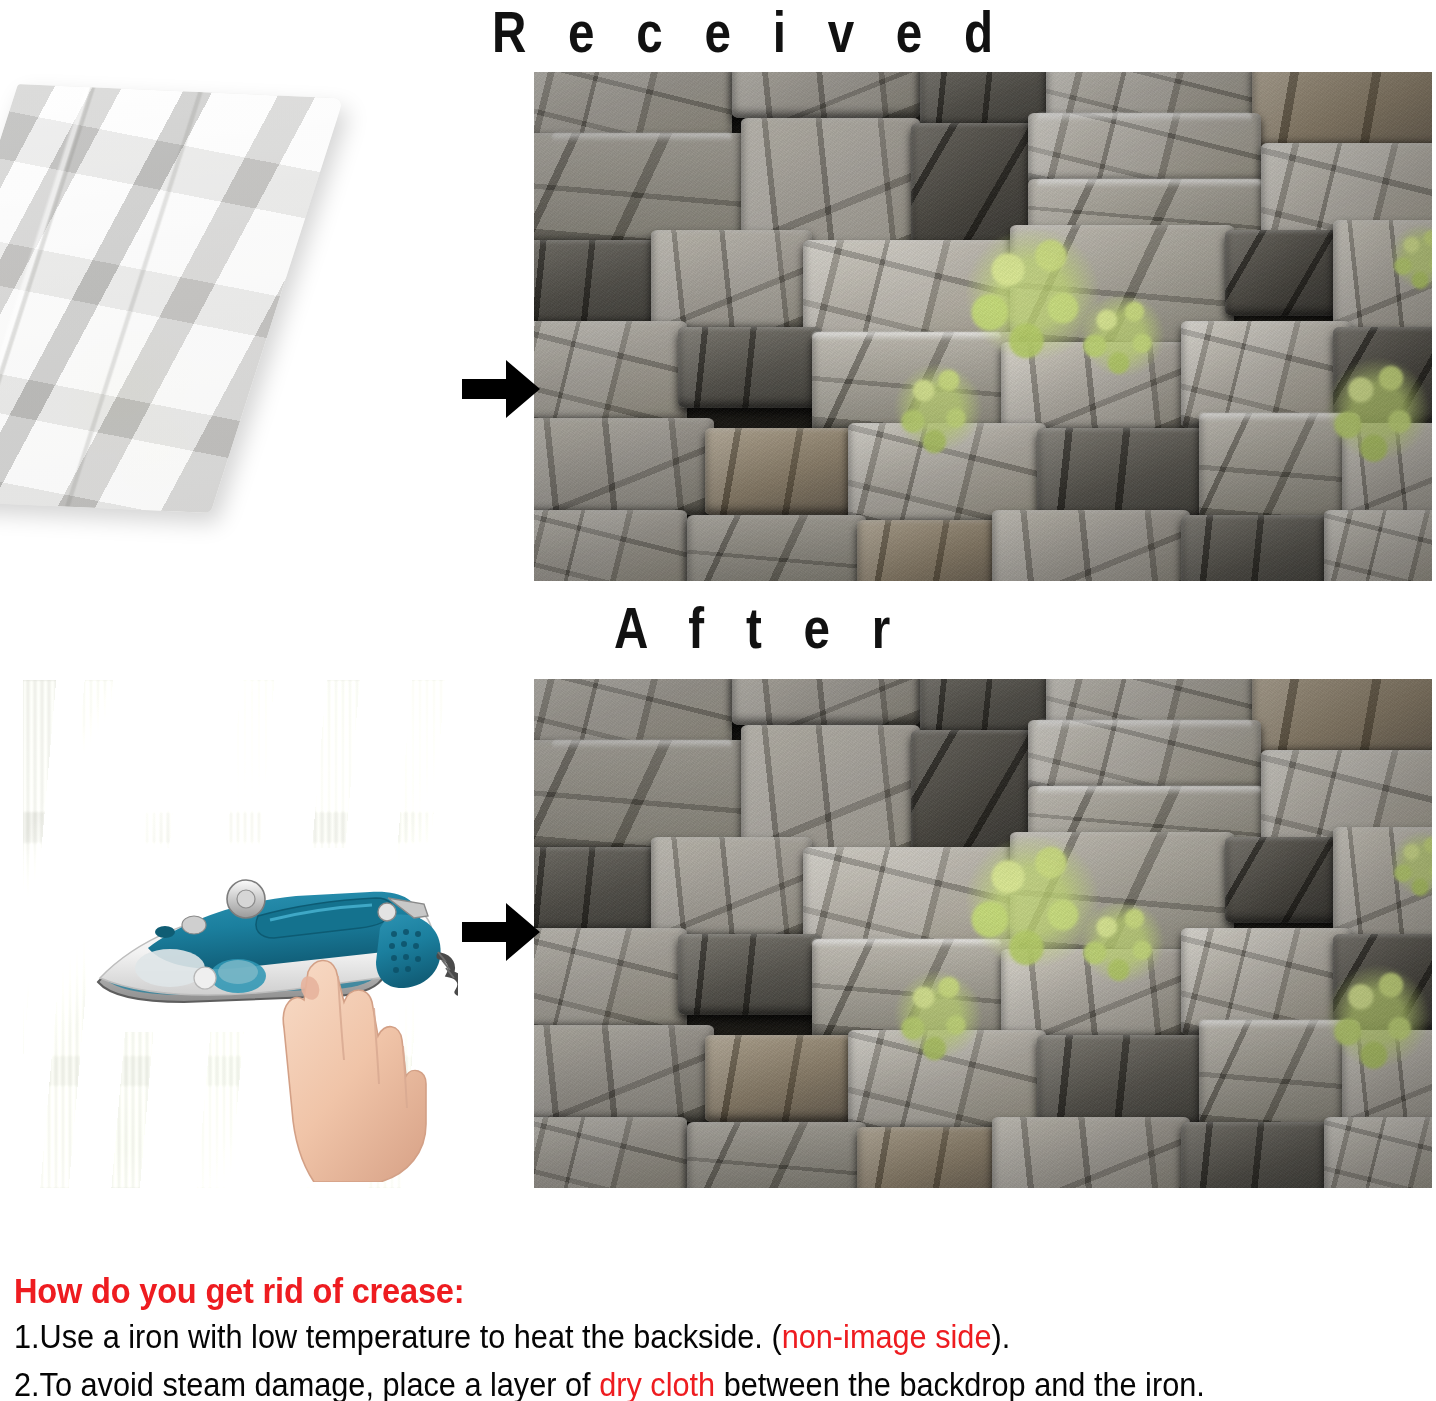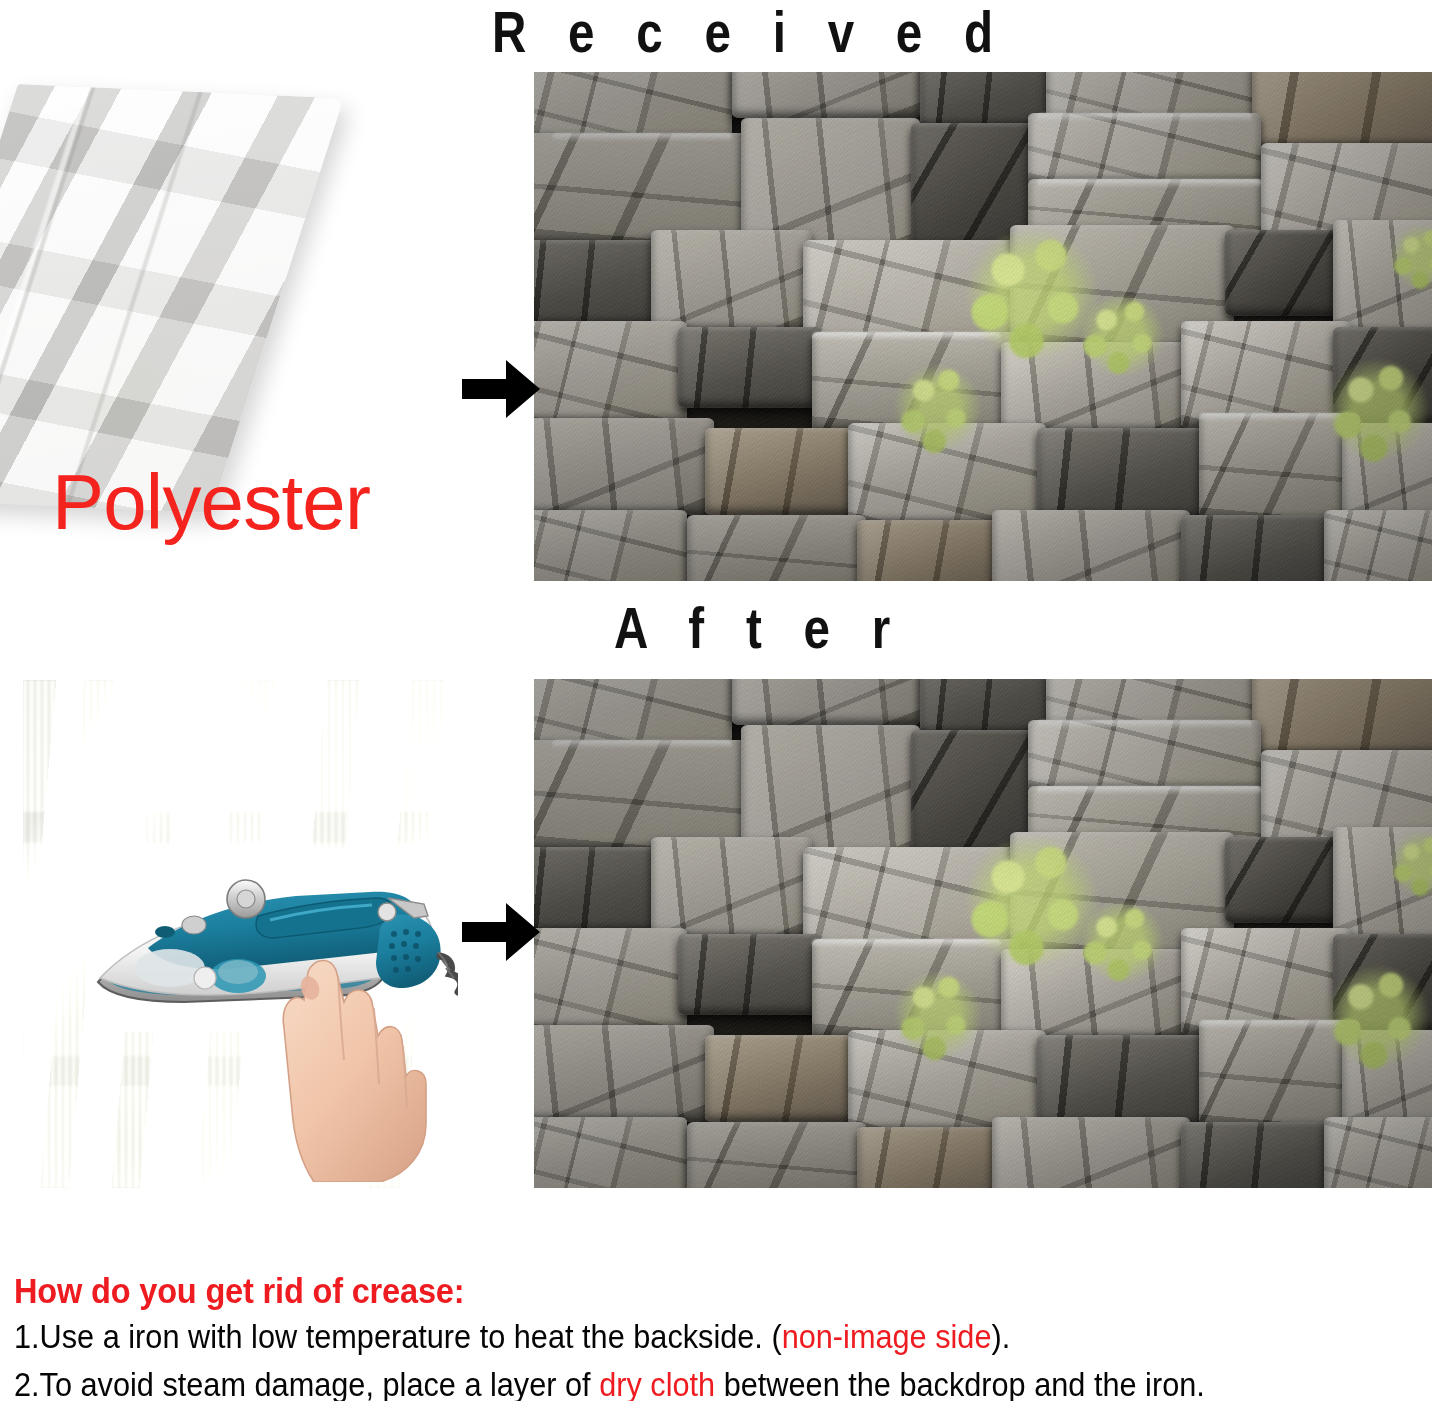--- a/index.html
+++ b/index.html
@@ -216,21 +216,20 @@
 <body>
 
 <div class="stage">
 
   <div class="hdr" id="hdr-received">R e c e i v e d</div>
 
   <div id="fabric-fold">
     <div class="sheet"></div>
   </div>
 
-  <div id="polyester-label">Polyester</div>
 
   <div class="arrow" id="arrow-top">
     <svg width="78" height="58" viewBox="0 0 78 58">
       <path d="M0 19 H44 V0 L78 29 L44 58 V39 H0 Z" fill="#000000"></path>
     </svg>
   </div>
 
   <div class="rockphoto" id="photo-received">
     <div class="rock-base"></div>
 

